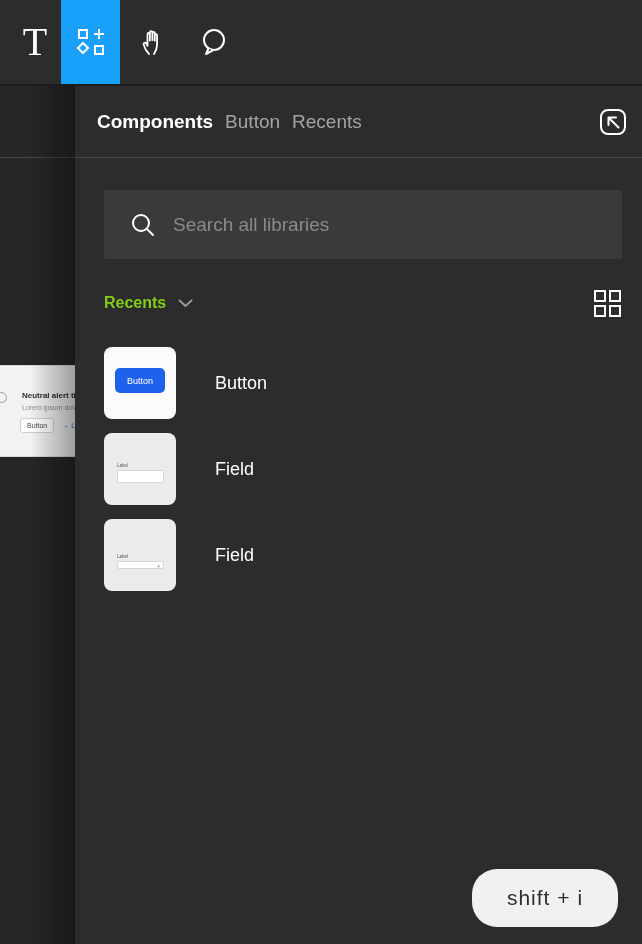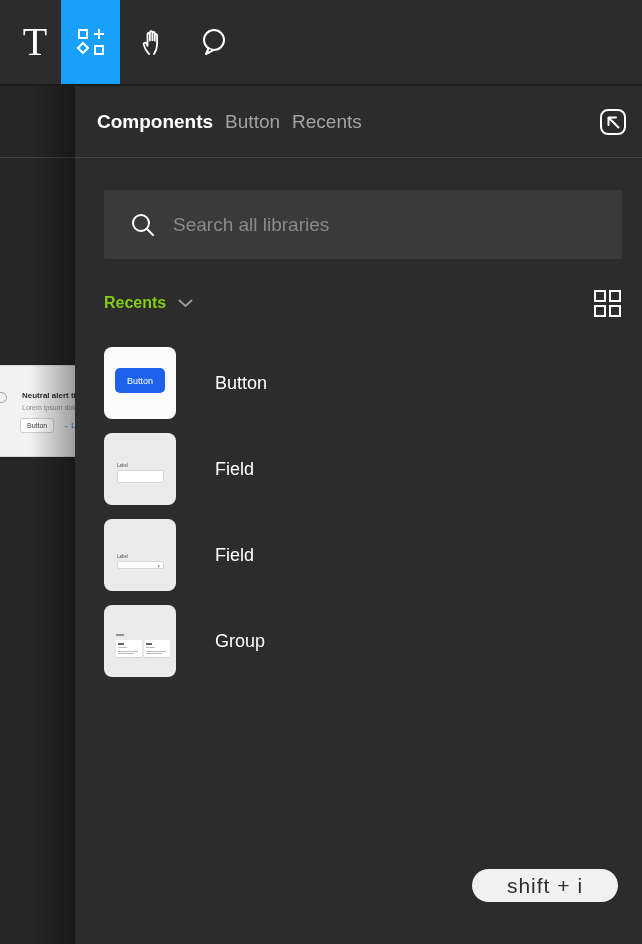--- a/index.html
+++ b/index.html
@@ -77,21 +77,21 @@
   .gr-b2 { top:7px; width:9px; } .gr-b3 { top:11px; width:20px; } .gr-b4 { top:13px; width:16px; }
   .thumb--radio { background:#f6f6f6; }
   .rd-label { top:37px; color:#444; }
   .rd-row { position:absolute; left:12px; display:flex; align-items:center; gap:3px; }
   .rd-r1 { top:46px; } .rd-r2 { top:54px; }
   .rd-circle { width:5px; height:5px; border-radius:50%; }
   .rd-on { background:#1e62eb; } .rd-off { background:#fff; border:0.5px solid #b5b5b5; }
   .rd-text { font-size:6px; line-height:6px; color:#666; transform:scale(0.7); transform-origin:left center; white-space:nowrap; }
 
   
-  .pill { position:absolute; right:24px; top:869px; width:146px; height:33px; background:#f1f1f1; border-radius:25px; display:flex; align-items:center; justify-content:center; }
+  .pill { position:absolute; right:24px; top:869px; width:146px; height:58px; background:#f1f1f1; border-radius:25px; display:flex; align-items:center; justify-content:center; }
   .pill-text { font-size:21px; color:#2e2e2e; letter-spacing:1px; }
 
   svg { display:block; }
 </style>
 </head>
 <body>
 
 <div class="root">
 
   <div class="toolbar">
@@ -212,38 +212,20 @@
         <div class="thumb">
           <span class="mini-label f2-label">Label</span>
           <span class="mini-input f2-box">
             <span class="mini-caret">▾</span>
           </span>
         </div>
         <span class="row-label">Field</span>
       </div>
 
 
-      <div class="row">
-        <div class="thumb">
-          <span class="gr-top"></span>
-          <span class="gr-card c1">
-            <span class="gr-bar gr-b1"></span>
-              <span class="gr-bar gr-b2"></span>
-            <span class="gr-bar gr-b3"></span>
-              <span class="gr-bar gr-b4"></span>
-          </span>
-          <span class="gr-card c2">
-            <span class="gr-bar gr-b1"></span>
-              <span class="gr-bar gr-b2"></span>
-            <span class="gr-bar gr-b3"></span>
-              <span class="gr-bar gr-b4"></span>
-          </span>
-        </div>
-        <span class="row-label">Group</span>
-      </div>
 
 
     </div>
   </div>
 
   <div class="pill">
     <span class="pill-text">shift + i</span>
   </div>
 
 </div>

